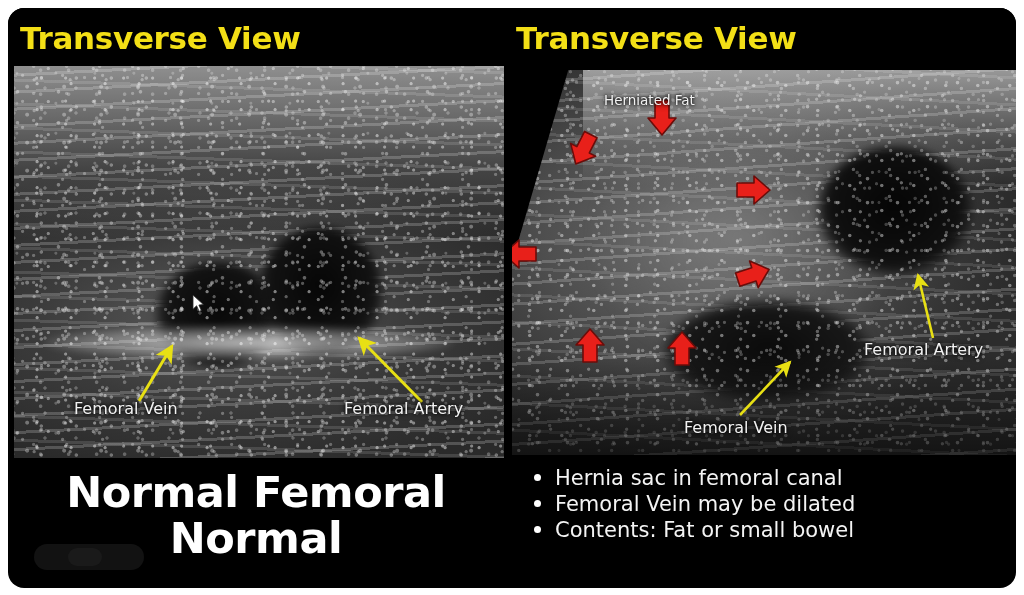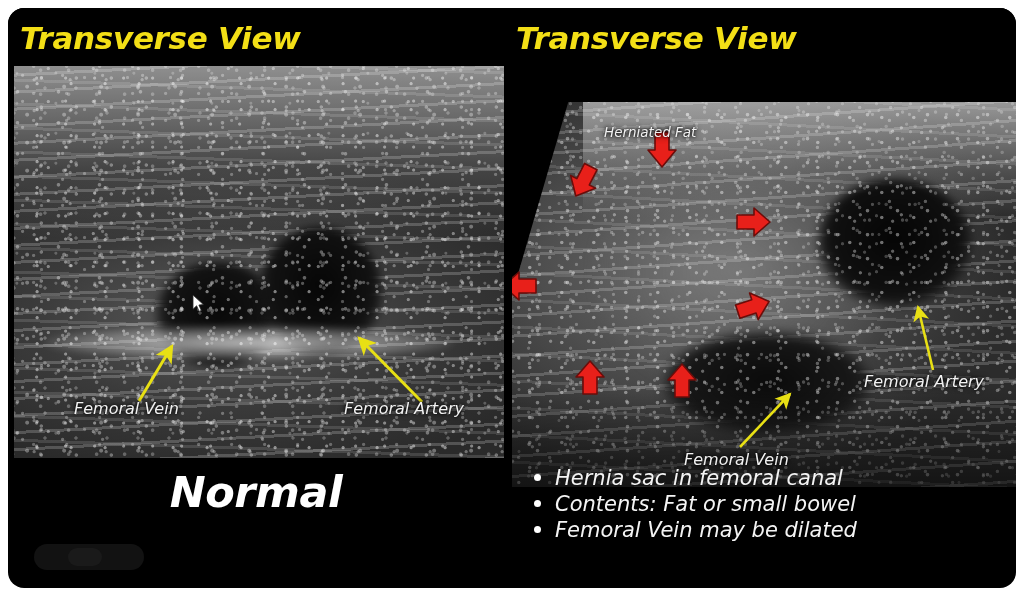--- a/index.html
+++ b/index.html
@@ -5,36 +5,36 @@
   html,body{margin:0;padding:0;background:#ffffff;}
   body{width:1024px;height:595px;overflow:hidden;font-family:"Liberation Sans",sans-serif;}
 
   .stage{position:relative;width:1024px;height:595px;background:#ffffff;}
 
   
   .card{position:absolute;left:8px;top:8px;width:1008px;height:580px;
         background:#000000;border-radius:16px;overflow:hidden;}
 
   
-  .panel{position:absolute;top:0;height:580px;font-style:italic;}
+  .panel{position:absolute;top:0;height:580px;}
   .panel-left{left:0;width:496px;}
   .panel-right{left:496px;width:512px;}
 
   
   .hdr{position:absolute;top:0;height:52px;width:100%;background:#000;}
   .hdr-txt{position:absolute;top:12px;font-size:31px;font-weight:bold;
            color:#f3df16;letter-spacing:-.3px;white-space:nowrap;
            font-family:"DejaVu Sans",sans-serif;}
   .panel-left  .hdr-txt{left:12px;}
   .panel-right .hdr-txt{left:12px;}
 
   
   .us{position:absolute;overflow:hidden;background:#0a0a0a;}
   .us-left {left:6px; top:58px; width:490px; height:392px;}
-  .us-right{left:8px; top:62px; width:510px; height:385px;margin-top:32px;}
+  .us-right{left:8px; top:62px; width:510px; height:385px;}
 
   
   .spk{position:absolute;inset:-10%;}
 
   
   .L-base{background:
       radial-gradient(ellipse 60% 34% at 44% 62%, #5c5c5c 0%, #3a3a3a 55%, #2a2a2a 100%),
       linear-gradient(#2e2e2e,#262626);}
   .L-fascia{
       background:
@@ -184,20 +184,21 @@
 
         <div class="us-label" style="left:60px;top:333px;">Femoral Vein</div>
         <div class="us-label" style="left:330px;top:333px;">Femoral Artery</div>
 
         <svg class="cursor" style="left:178px;top:228px;" viewBox="0 0 13 19">
           <path d="M1,1 L1,15.2 L4.6,11.8 L7.1,17.4 L9.3,16.4 L6.9,11 L11.4,10.6 Z" fill="#ffffff" stroke="#2b2b2b" stroke-width=".8"></path>
         </svg>
       </div>
 
       <div class="cap cap-left">
+        <div class="cap-title-lg">Normal Femoral</div>
         <div class="cap-title-lg">Normal</div>
       </div>
 
       <div class="pill"></div>
     </div>
 
     <div class="panel panel-right">
 
       <div class="hdr">
         <div class="hdr-txt">Transverse View</div>
@@ -263,24 +264,24 @@
       </div>
 
       <div class="cap cap-right">
         <ul class="bullets">
           <li>
             <span class="bul-dot"></span>
             <span>Hernia sac in femoral canal</span>
           </li>
           <li>
             <span class="bul-dot"></span>
-            <span>Contents: Fat or small bowel</span>
+            <span>Femoral Vein may be dilated</span>
           </li>
           <li>
             <span class="bul-dot"></span>
-            <span>Femoral Vein may be dilated</span>
+            <span>Contents: Fat or small bowel</span>
           </li>
         </ul>
       </div>
     </div>
 
   </div>
 </div>
 
 </body></html>

